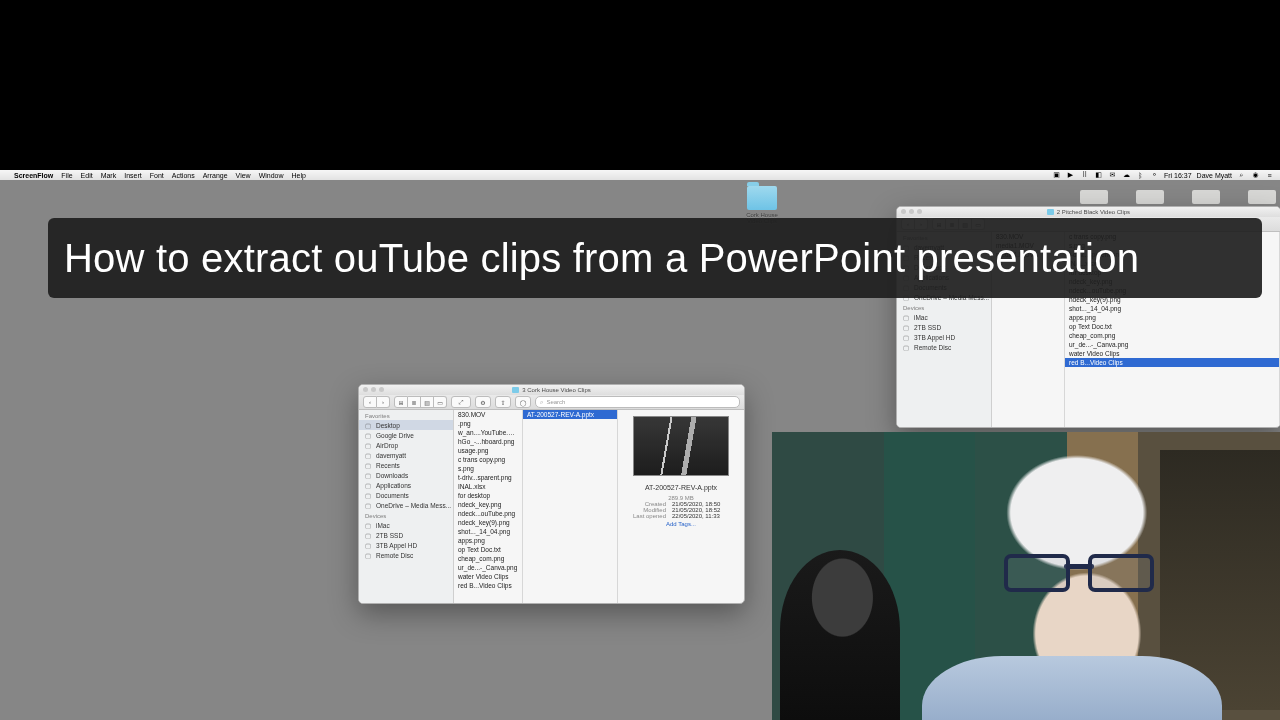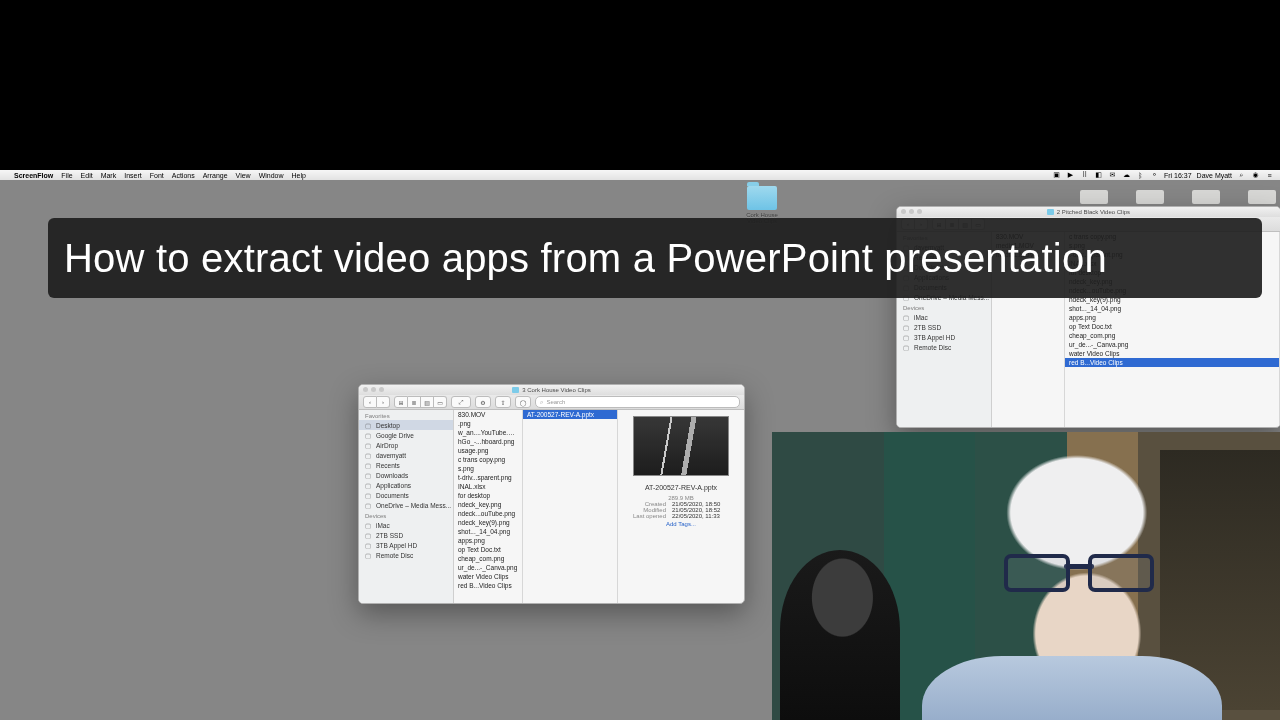--- a/index.html
+++ b/index.html
@@ -362,21 +362,21 @@
             <span class="k">Last opened</span>
             <span class="v">22/05/2020, 11:33</span>
           </div>
       </div>
       <div class="addtags">Add Tags...</div>
     </div>
   </div>
 </div>
 
 <div class="title-band">
-  <span>How to extract video apps from a PowerPoint presentation</span>
+  <span>How to extract ouTube clips from a PowerPoint presentation</span>
 </div>
 
 <div class="webcam">
   <div class="bg"></div>
   <div class="shelf"></div>
   <div class="shirt"></div>
   <div class="glasses">
       <i></i>
       <i></i>
     </div>

